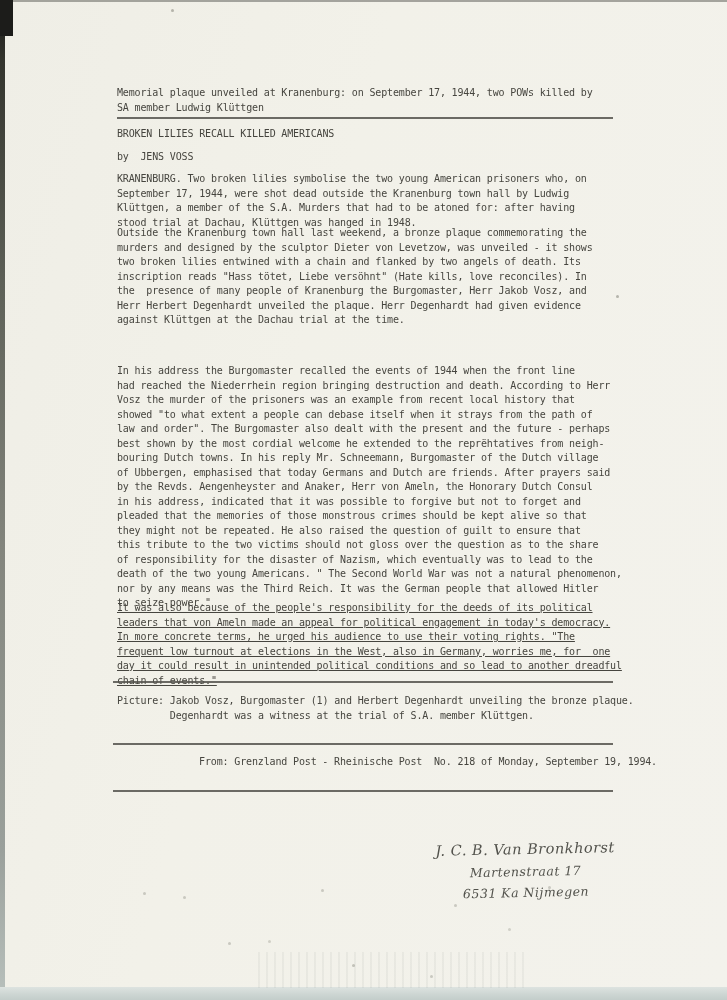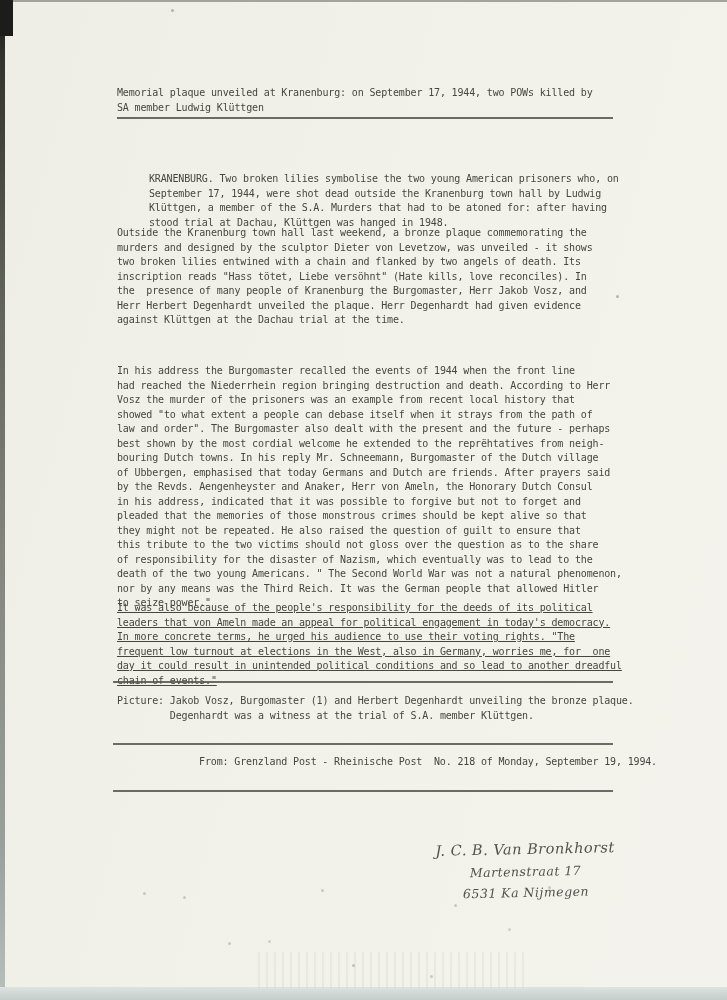--- a/index.html
+++ b/index.html
@@ -20,21 +20,21 @@
   .speck{position:absolute;width:3px;height:3px;border-radius:50%;background:#6a6a5f;opacity:.45;}
 
   
   .tw{position:absolute;left:117px;width:540px;font-size:10px;line-height:14.5px;
       color:#46453f;white-space:pre;letter-spacing:-0.15px;}
   .rule{position:absolute;left:113px;width:500px;height:2px;background:#53524c;opacity:.85;}
 
   .hdr{top:86px;}
   .hl{top:127px;}
   .by{top:150px;}
-  .p1{top:172px;margin-left:32px;}
+  .p1{top:172px;}
   .p2{top:226px;}
   .p3{top:364px;}
   .p4{top:601px;text-decoration:underline;}
   .rule-hdr{top:117px;left:117px;width:496px;}
   .rule-1{top:681px;}
   .cap{top:694px;}
   .rule-2{top:743px;}
   .src{top:755px;text-align:right;}
   .rule-3{top:790px;}
   .tr{top:810px;}
@@ -67,20 +67,22 @@
   <div class="speck" style="left:454px;top:904px;opacity:.3;"></div>
   <div class="speck" style="left:548px;top:886px;opacity:.3;"></div>
   <div class="speck" style="left:508px;top:928px;opacity:.25;"></div>
   <div class="speck" style="left:352px;top:964px;opacity:.35;"></div>
   <div class="speck" style="left:430px;top:975px;opacity:.3;"></div>
 
   <div class="tw hdr">Memorial plaque unveiled at Kranenburg: on September 17, 1944, two POWs killed by
 SA member Ludwig Klüttgen</div>
   <div class="rule rule-hdr"></div>
 
+  <div class="tw hl">BROKEN LILIES RECALL KILLED AMERICANS</div>
+  <div class="tw by">by  JENS VOSS</div>
 
   <div class="tw p1">KRANENBURG. Two broken lilies symbolise the two young American prisoners who, on
 September 17, 1944, were shot dead outside the Kranenburg town hall by Ludwig
 Klüttgen, a member of the S.A. Murders that had to be atoned for: after having
 stood trial at Dachau, Klüttgen was hanged in 1948.</div>
   <div class="tw p2">Outside the Kranenburg town hall last weekend, a bronze plaque commemorating the
 murders and designed by the sculptor Dieter von Levetzow, was unveiled - it shows
 two broken lilies entwined with a chain and flanked by two angels of death. Its
 inscription reads "Hass tötet, Liebe versöhnt" (Hate kills, love reconciles). In
 the  presence of many people of Kranenburg the Burgomaster, Herr Jakob Vosz, and

